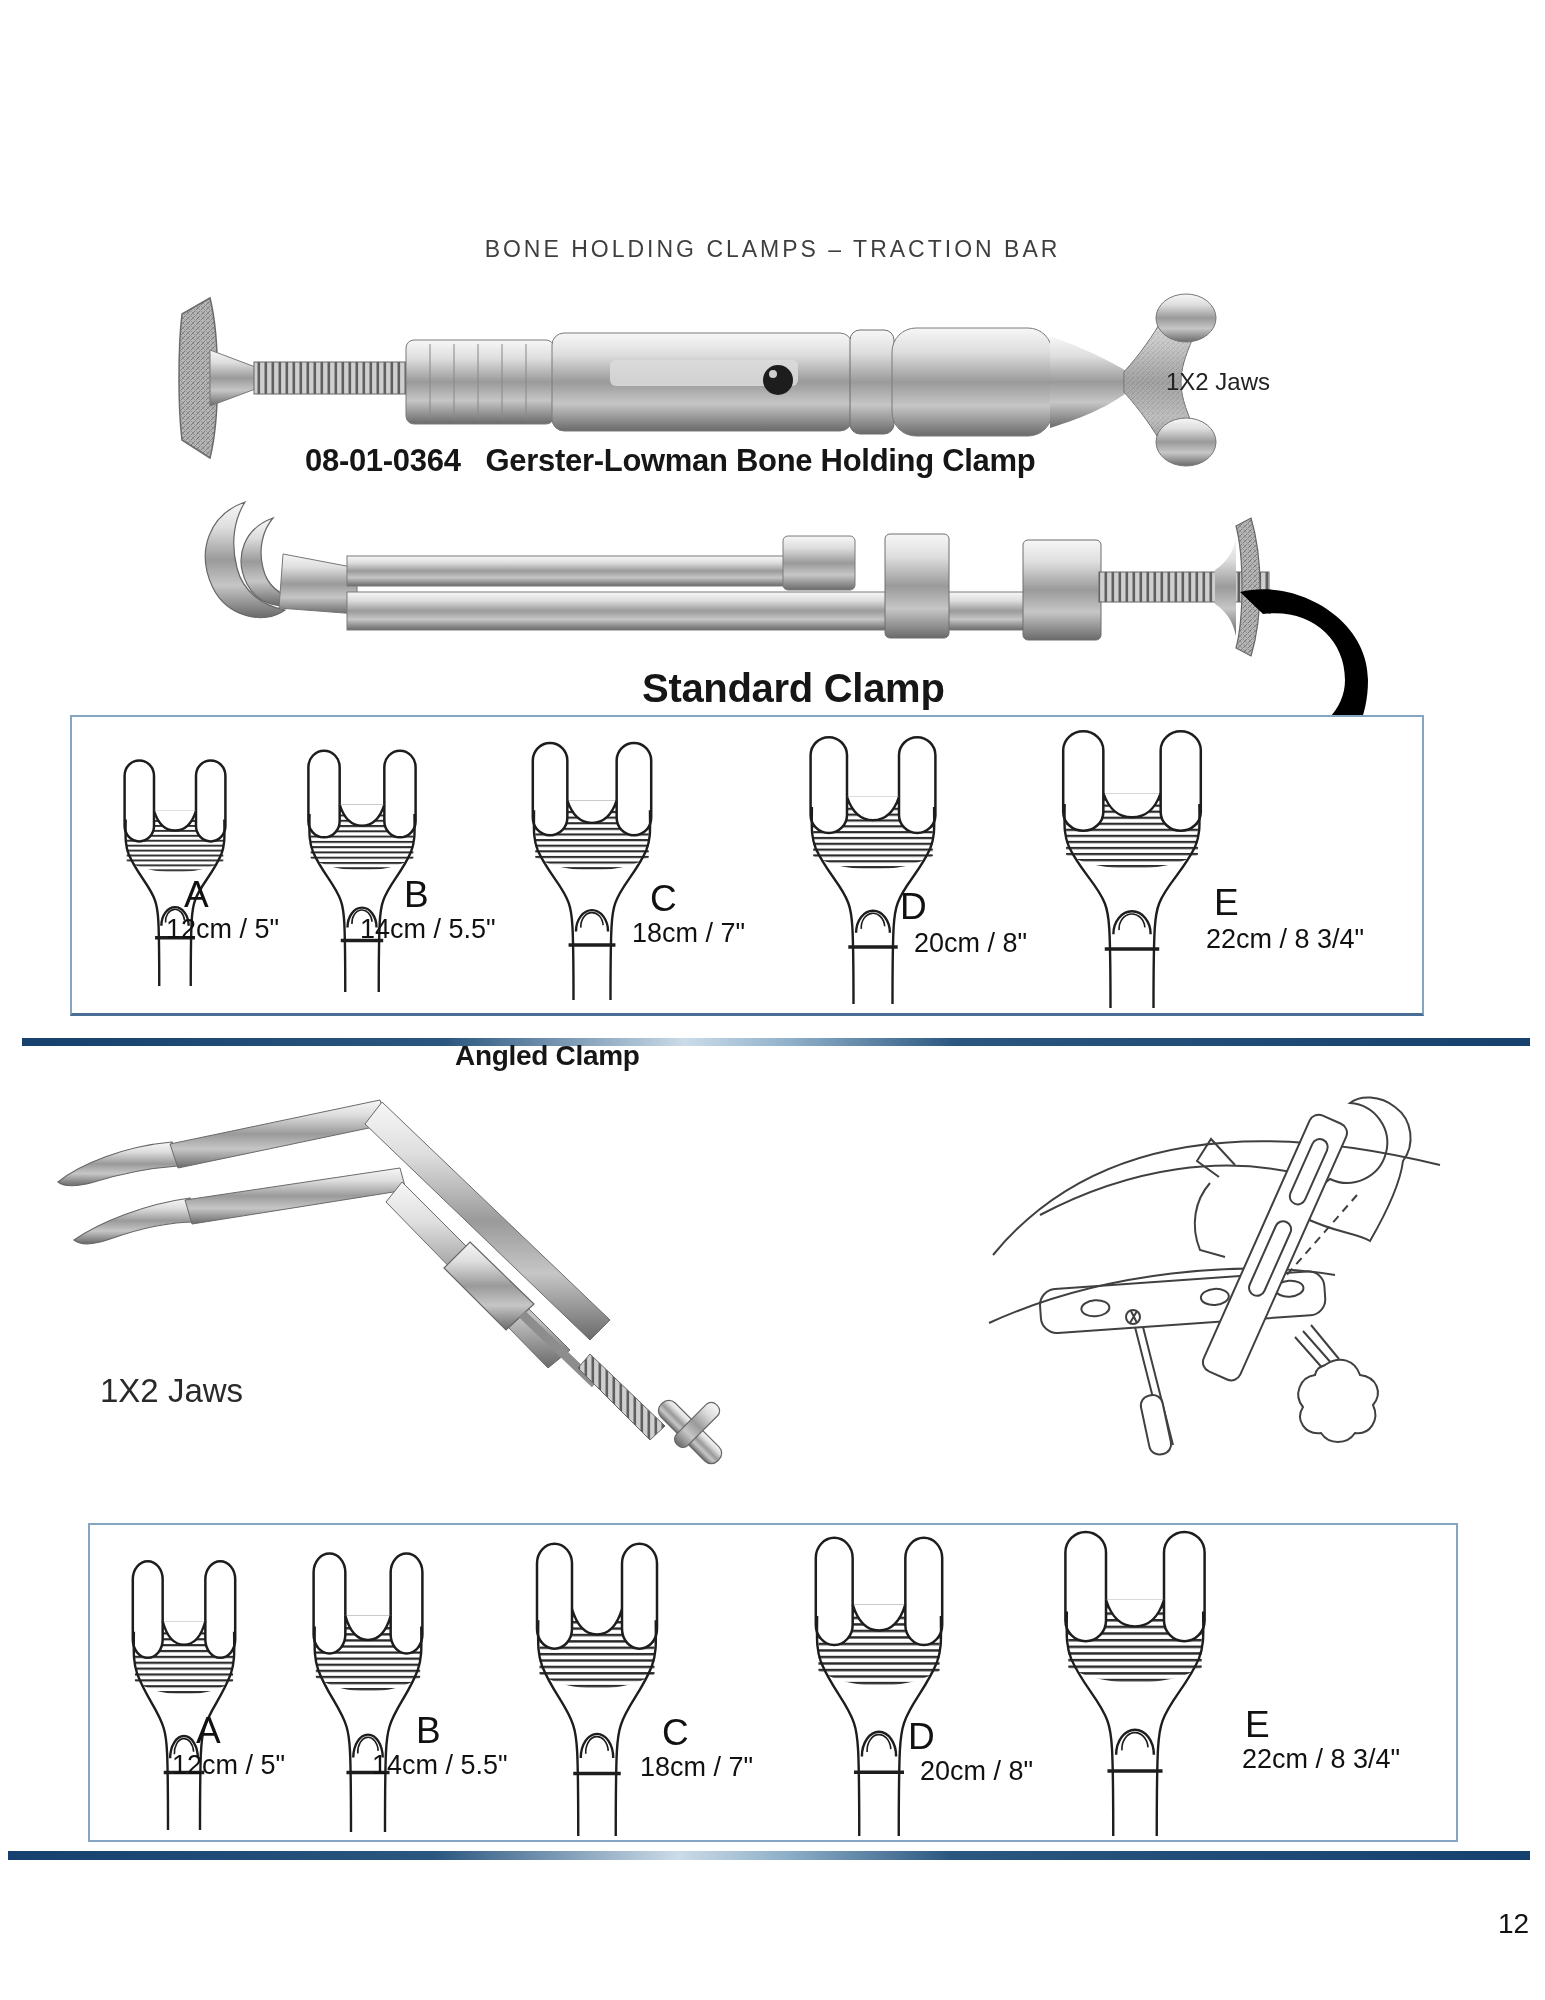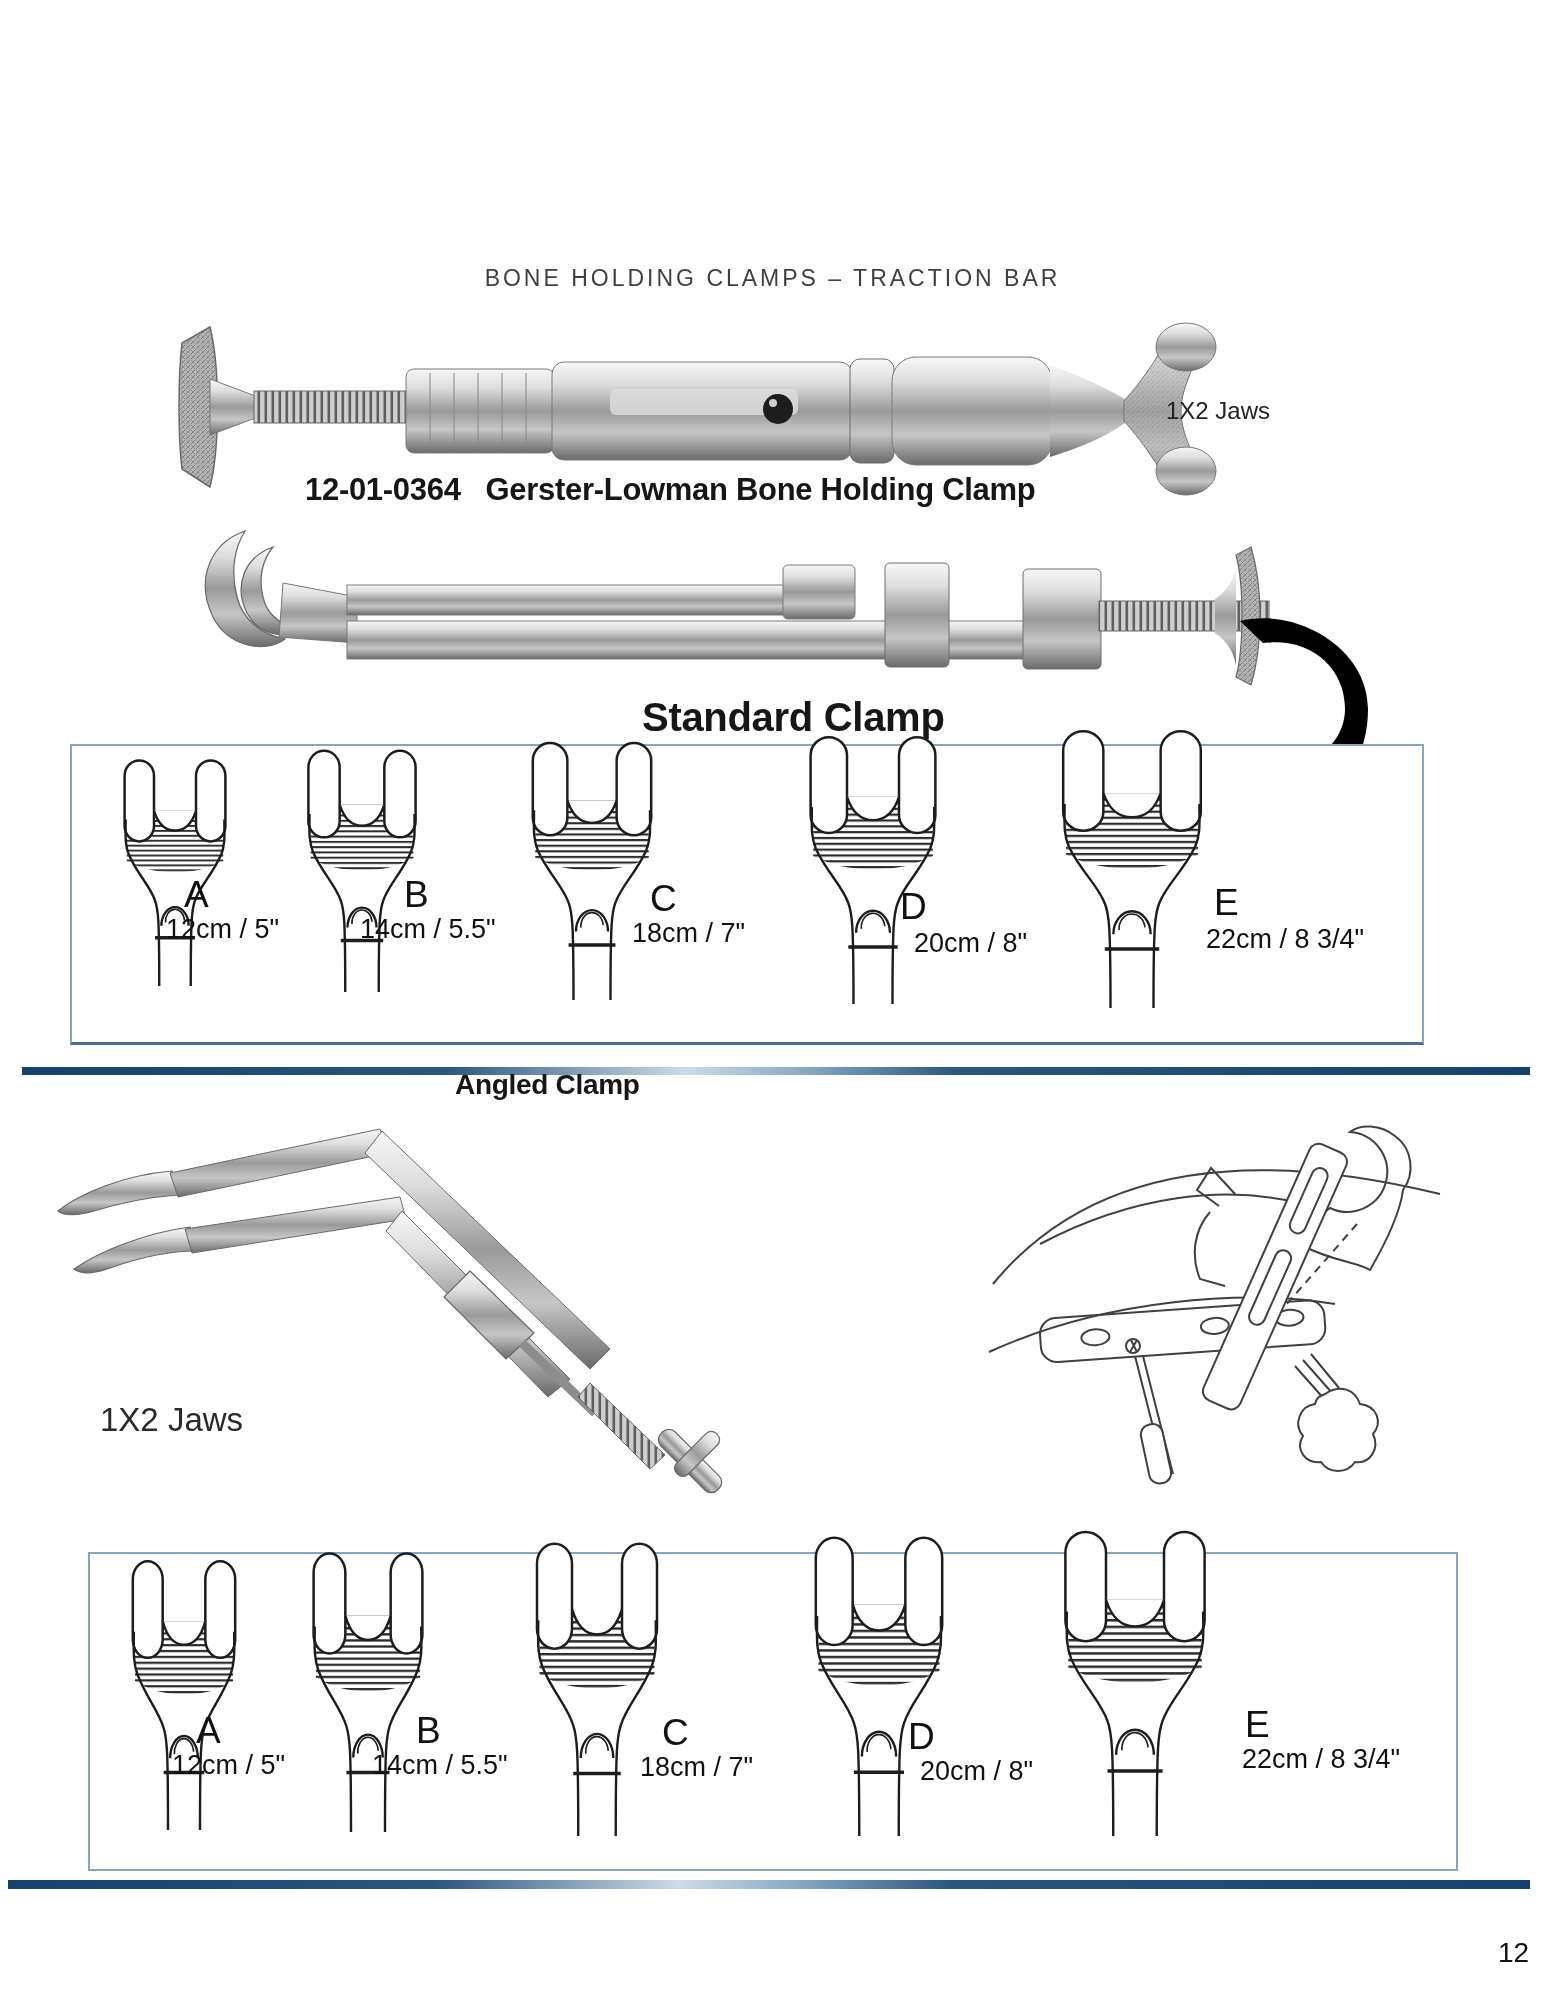--- a/index.html
+++ b/index.html
@@ -1,18 +1,18 @@
 <!DOCTYPE html>
 <html><head>
 <meta charset="utf-8">
 <style>
   html,body{margin:0;padding:0;background:#ffffff;}
   body{font-family:"Liberation Sans",sans-serif;color:#1a1a1a;}
   #page{position:relative;width:1545px;height:2000px;background:#fff;overflow:hidden;}
-  .abs{position:absolute;margin-top:29px;}
+  .abs{position:absolute;}
   .title{width:1545px;text-align:center;font-size:23px;letter-spacing:3px;color:#3f3f3f;font-weight:500;}
   .caption{font-size:31px;font-weight:600;color:#161616;letter-spacing:-0.3px;white-space:nowrap;}
   .jawnote{font-size:24px;color:#222;white-space:nowrap;}
   .jawnote2{font-size:33px;color:#2a2a2a;white-space:nowrap;}
   .sizebox{border:2px solid #86a5c3;background:#fff;}
   .bx1{border-bottom:3px solid #4a6f96;}
   .fork{position:absolute;}
   .fork svg{display:block;width:100%;height:100%;}
   .flet{position:absolute;font-size:37px;color:#111;white-space:nowrap;}
   .fdim{position:absolute;font-size:27px;color:#111;white-space:nowrap;}
@@ -68,21 +68,21 @@
       <path d="M872,48 C910,62 930,72 950,84 L950,104 C930,118 910,128 872,140 Z" fill="url(#met)"></path>
       <path d="M946,84 C962,66 975,48 986,28 C992,16 1002,10 1014,14 L1030,20 C1018,42 1010,60 1006,74 C1002,88 1002,100 1006,114 C1010,128 1018,146 1030,168 L1014,174 C1002,178 992,172 986,160 C975,140 962,122 946,104 Z" fill="url(#met)" stroke="#6a6a6a" stroke-width="1"></path>
       <path d="M946,84 C962,66 975,48 986,28 C992,16 1002,10 1014,14 L1030,20 C1018,42 1010,60 1006,74 C1002,88 1002,100 1006,114 C1010,128 1018,146 1030,168 L1014,174 C1002,178 992,172 986,160 C975,140 962,122 946,104 Z" fill="url(#knurl)" opacity="0.35"></path>
       <ellipse cx="1008" cy="30" rx="30" ry="24" fill="url(#met)" stroke="#777" stroke-width="1"></ellipse>
       <ellipse cx="1008" cy="154" rx="30" ry="24" fill="url(#met)" stroke="#777" stroke-width="1"></ellipse>
     </svg>
   </div>
   <div class="abs jawnote" style="left:1166px;top:368px;">1X2 Jaws</div>
 
   <div class="abs caption" style="left:305px;top:443px;">
-    <span>12-01-0364</span>&nbsp;&nbsp;&nbsp;<span>Gerster-Lowman Bone Holding Clamp</span>
+    <span>08-01-0364</span>&nbsp;&nbsp;&nbsp;<span>Gerster-Lowman Bone Holding Clamp</span>
   </div>
 
   <div class="abs" style="left:185px;top:496px;width:1085px;height:168px;">
     <svg viewBox="0 0 1085 168">
       <path d="M60,6 C25,18 10,55 28,92 C42,120 78,130 100,114 C78,110 58,96 52,72 C45,45 50,22 60,6 Z" fill="url(#met)" stroke="#666" stroke-width="1.2"></path>
       <path d="M88,22 C60,32 48,60 62,88 C72,108 98,116 114,104 C96,100 82,90 78,72 C73,52 78,34 88,22 Z" fill="url(#met)" stroke="#666" stroke-width="1.2"></path>
       <path d="M98,58 L172,72 L172,118 L94,112 Z" fill="url(#met)" stroke="#777" stroke-width="1"></path>
       <rect x="162" y="60" width="460" height="30" fill="url(#met)" stroke="#7a7a7a" stroke-width="1"></rect>
       <rect x="598" y="40" width="72" height="54" rx="5" fill="url(#met)" stroke="#7a7a7a" stroke-width="1"></rect>
       <rect x="162" y="96" width="720" height="38" fill="url(#met)" stroke="#7a7a7a" stroke-width="1"></rect>

